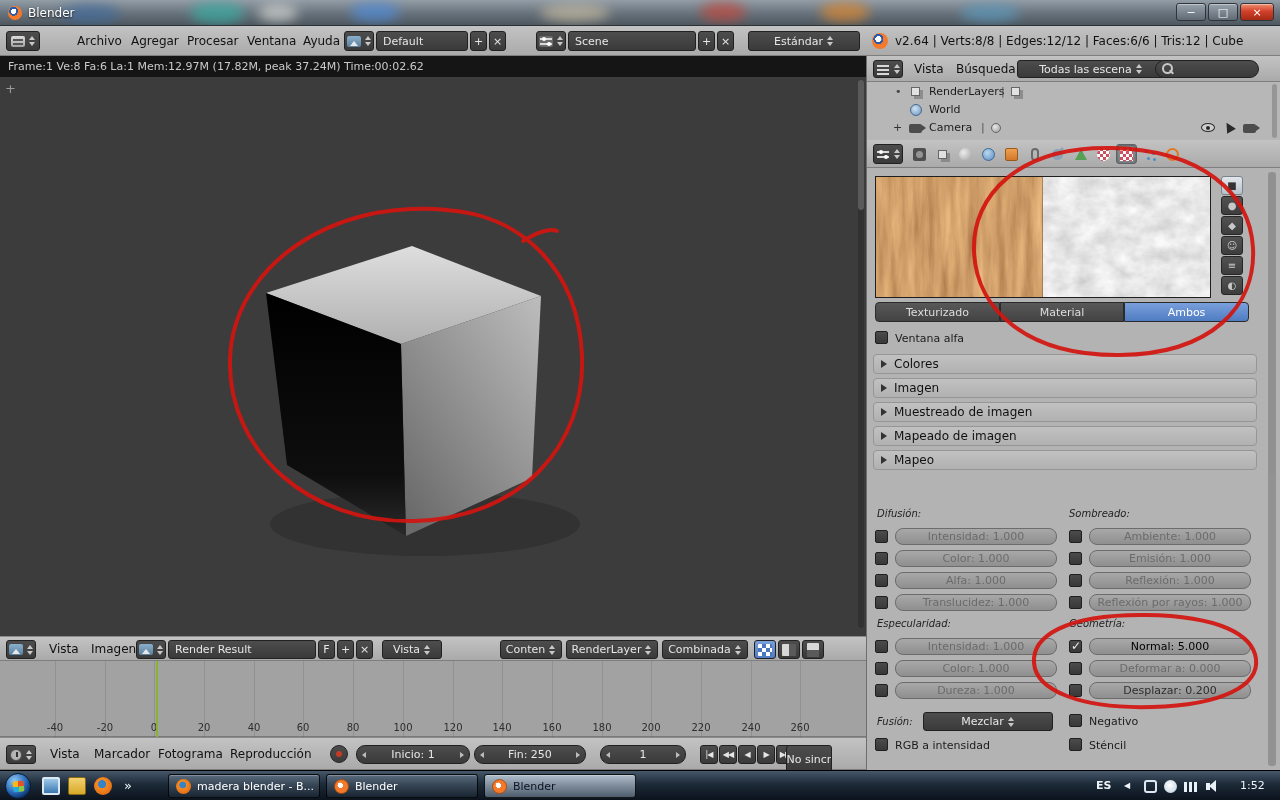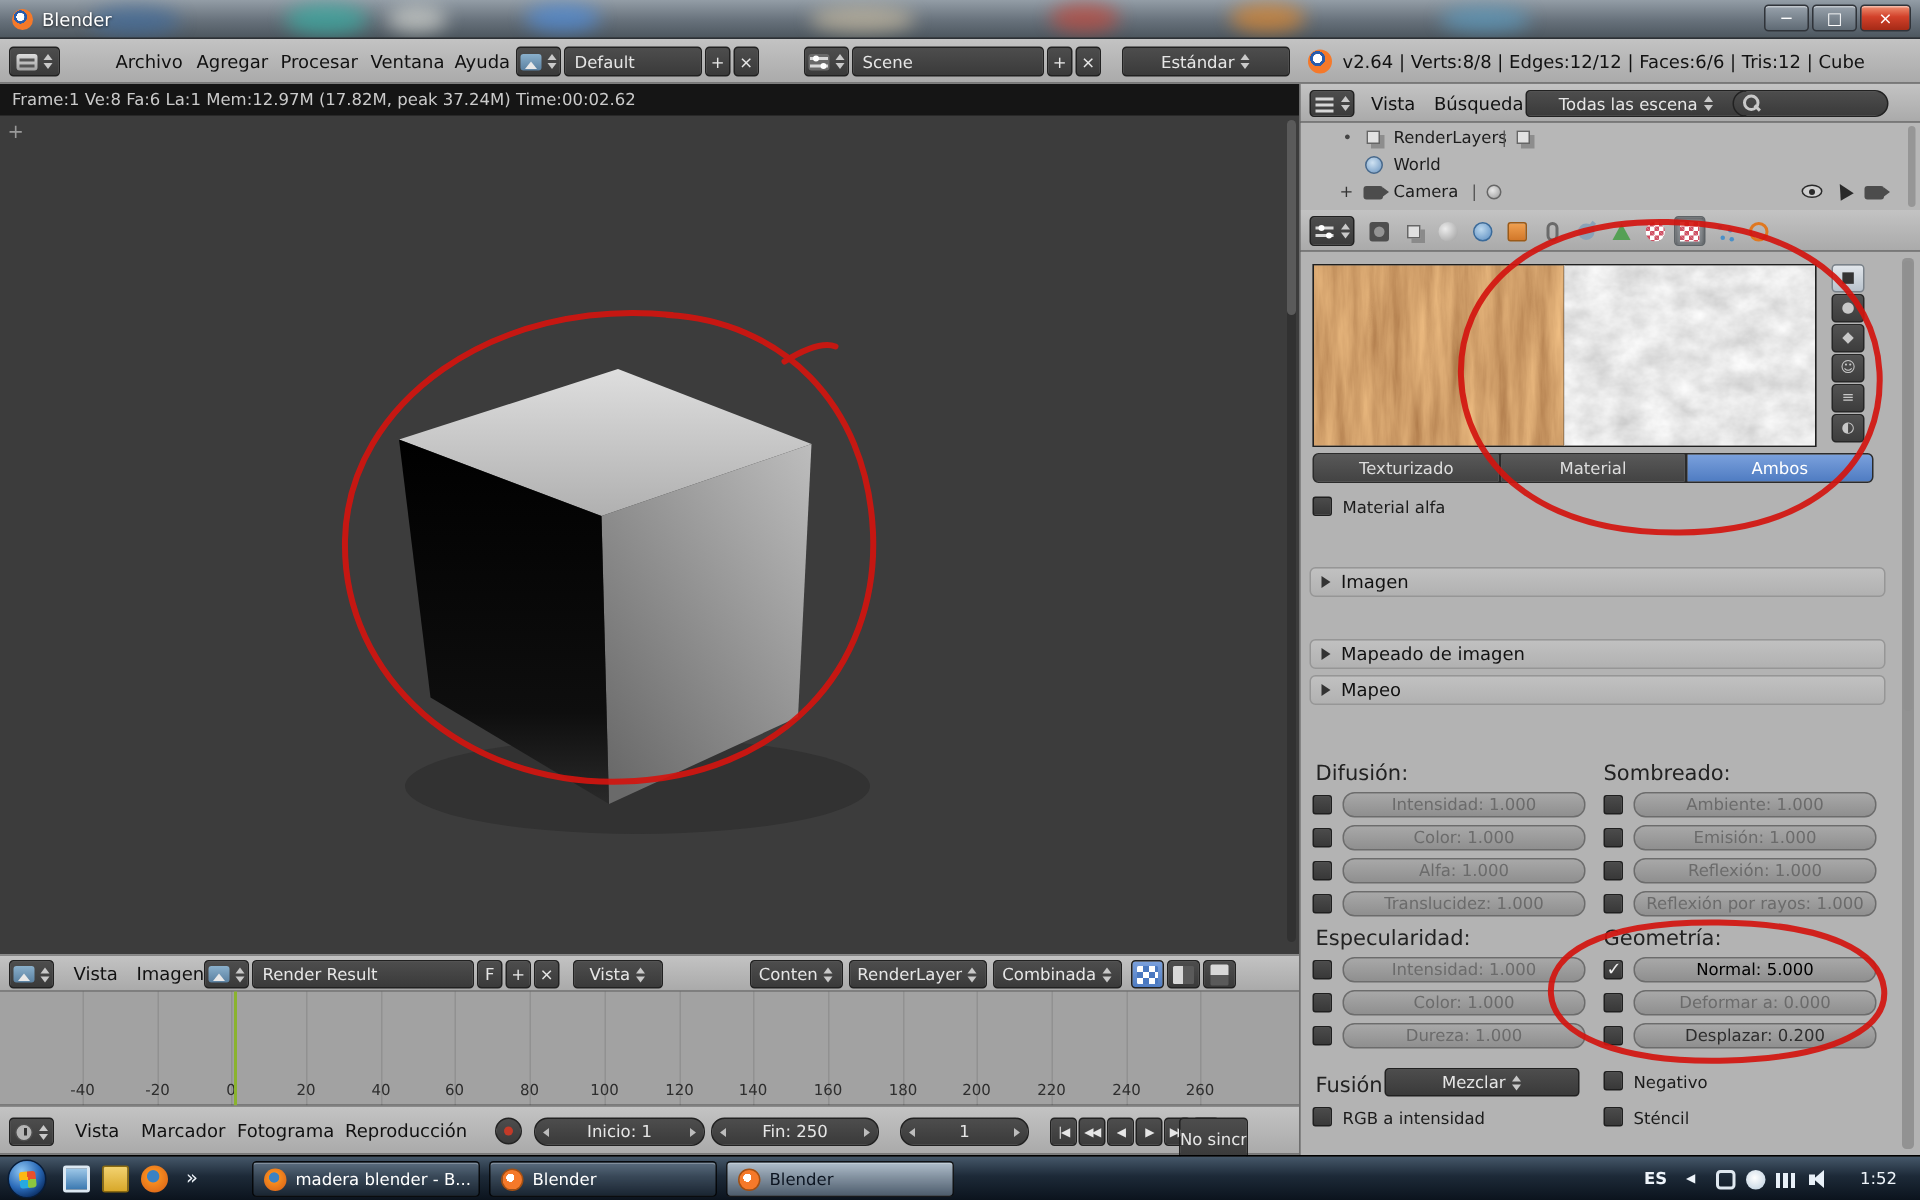--- a/index.html
+++ b/index.html
@@ -128,21 +128,21 @@
   .seg { position:absolute; top:134px; height:20px; background:linear-gradient(#585858,#434343);
     border:1px solid #2b2b2b; color:#ddd; font-size:11px; display:flex; align-items:center; justify-content:center; }
   .seg.first { border-radius:4px 0 0 4px; }
   .seg.last { border-radius:0 4px 4px 0; }
   .seg.active { background:linear-gradient(#7aa0dc,#4f7cc2); color:#fff; }
 
   .cb { position:absolute; width:13px; height:13px; border-radius:2px;
     background:linear-gradient(#4b4b4b,#383838); border:1px solid #1f1f1f; }
   .cb.checked::after { content:"✓"; position:absolute; left:1px; top:-2px; color:#f0f0f0; font-size:12px; }
   .cblabel { position:absolute; font-size:11px; color:#1c1c1c; white-space:nowrap; }
-  .ilabel { position:absolute; font-size:14px; color:#222; }
+  .ilabel { position:absolute; font-size:10px; color:#222;font-style:italic; }
   .slider { position:absolute; height:17px; border-radius:8px; background:linear-gradient(#a8a8a8,#8f8f8f);
     border:1px solid #6c6c6c; display:flex; align-items:center; justify-content:center;
     font-size:11px; overflow:hidden; white-space:nowrap; }
   .slider.dis span { color:#6b6b6b; }
   .slider.mid span { color:#2e2e2e; }
   .slider.on  span { color:#000; }
   .panelhdr { position:absolute; left:6px; width:384px; height:20px; border-radius:4px;
     background:linear-gradient(#c1c1c1,#b1b1b1); border:1px solid #969696; color:#111;
     font-size:12px; display:flex; align-items:center; gap:7px; padding:0 7px; }
   .tri { width:0; height:0; border-top:4px solid transparent; border-bottom:4px solid transparent; border-left:6px solid #333; flex:0 0 auto; }
@@ -542,25 +542,33 @@
         <span>Texturizado</span>
       </div>
     <div class="seg" style="left:133px;width:124px">
         <span>Material</span>
       </div>
     <div class="seg last active" style="left:257px;width:125px">
         <span>Ambos</span>
       </div>
 
     <div class="cb" style="left:8px;top:163px"></div>
-    <span class="cblabel" style="left:28px;top:164px">Material alfa</span>
-
+    <span class="cblabel" style="left:28px;top:164px">Ventana alfa</span>
+
+    <div class="panelhdr" style="top:186px">
+        <span class="tri"></span>
+        <span>Colores</span>
+      </div>
     <div class="panelhdr" style="top:210px">
         <span class="tri"></span>
         <span>Imagen</span>
+      </div>
+    <div class="panelhdr" style="top:234px">
+        <span class="tri"></span>
+        <span>Muestreado de imagen</span>
       </div>
     <div class="panelhdr" style="top:258px">
         <span class="tri"></span>
         <span>Mapeado de imagen</span>
       </div>
     <div class="panelhdr" style="top:282px">
         <span class="tri"></span>
         <span>Mapeo</span>
       </div>
 

